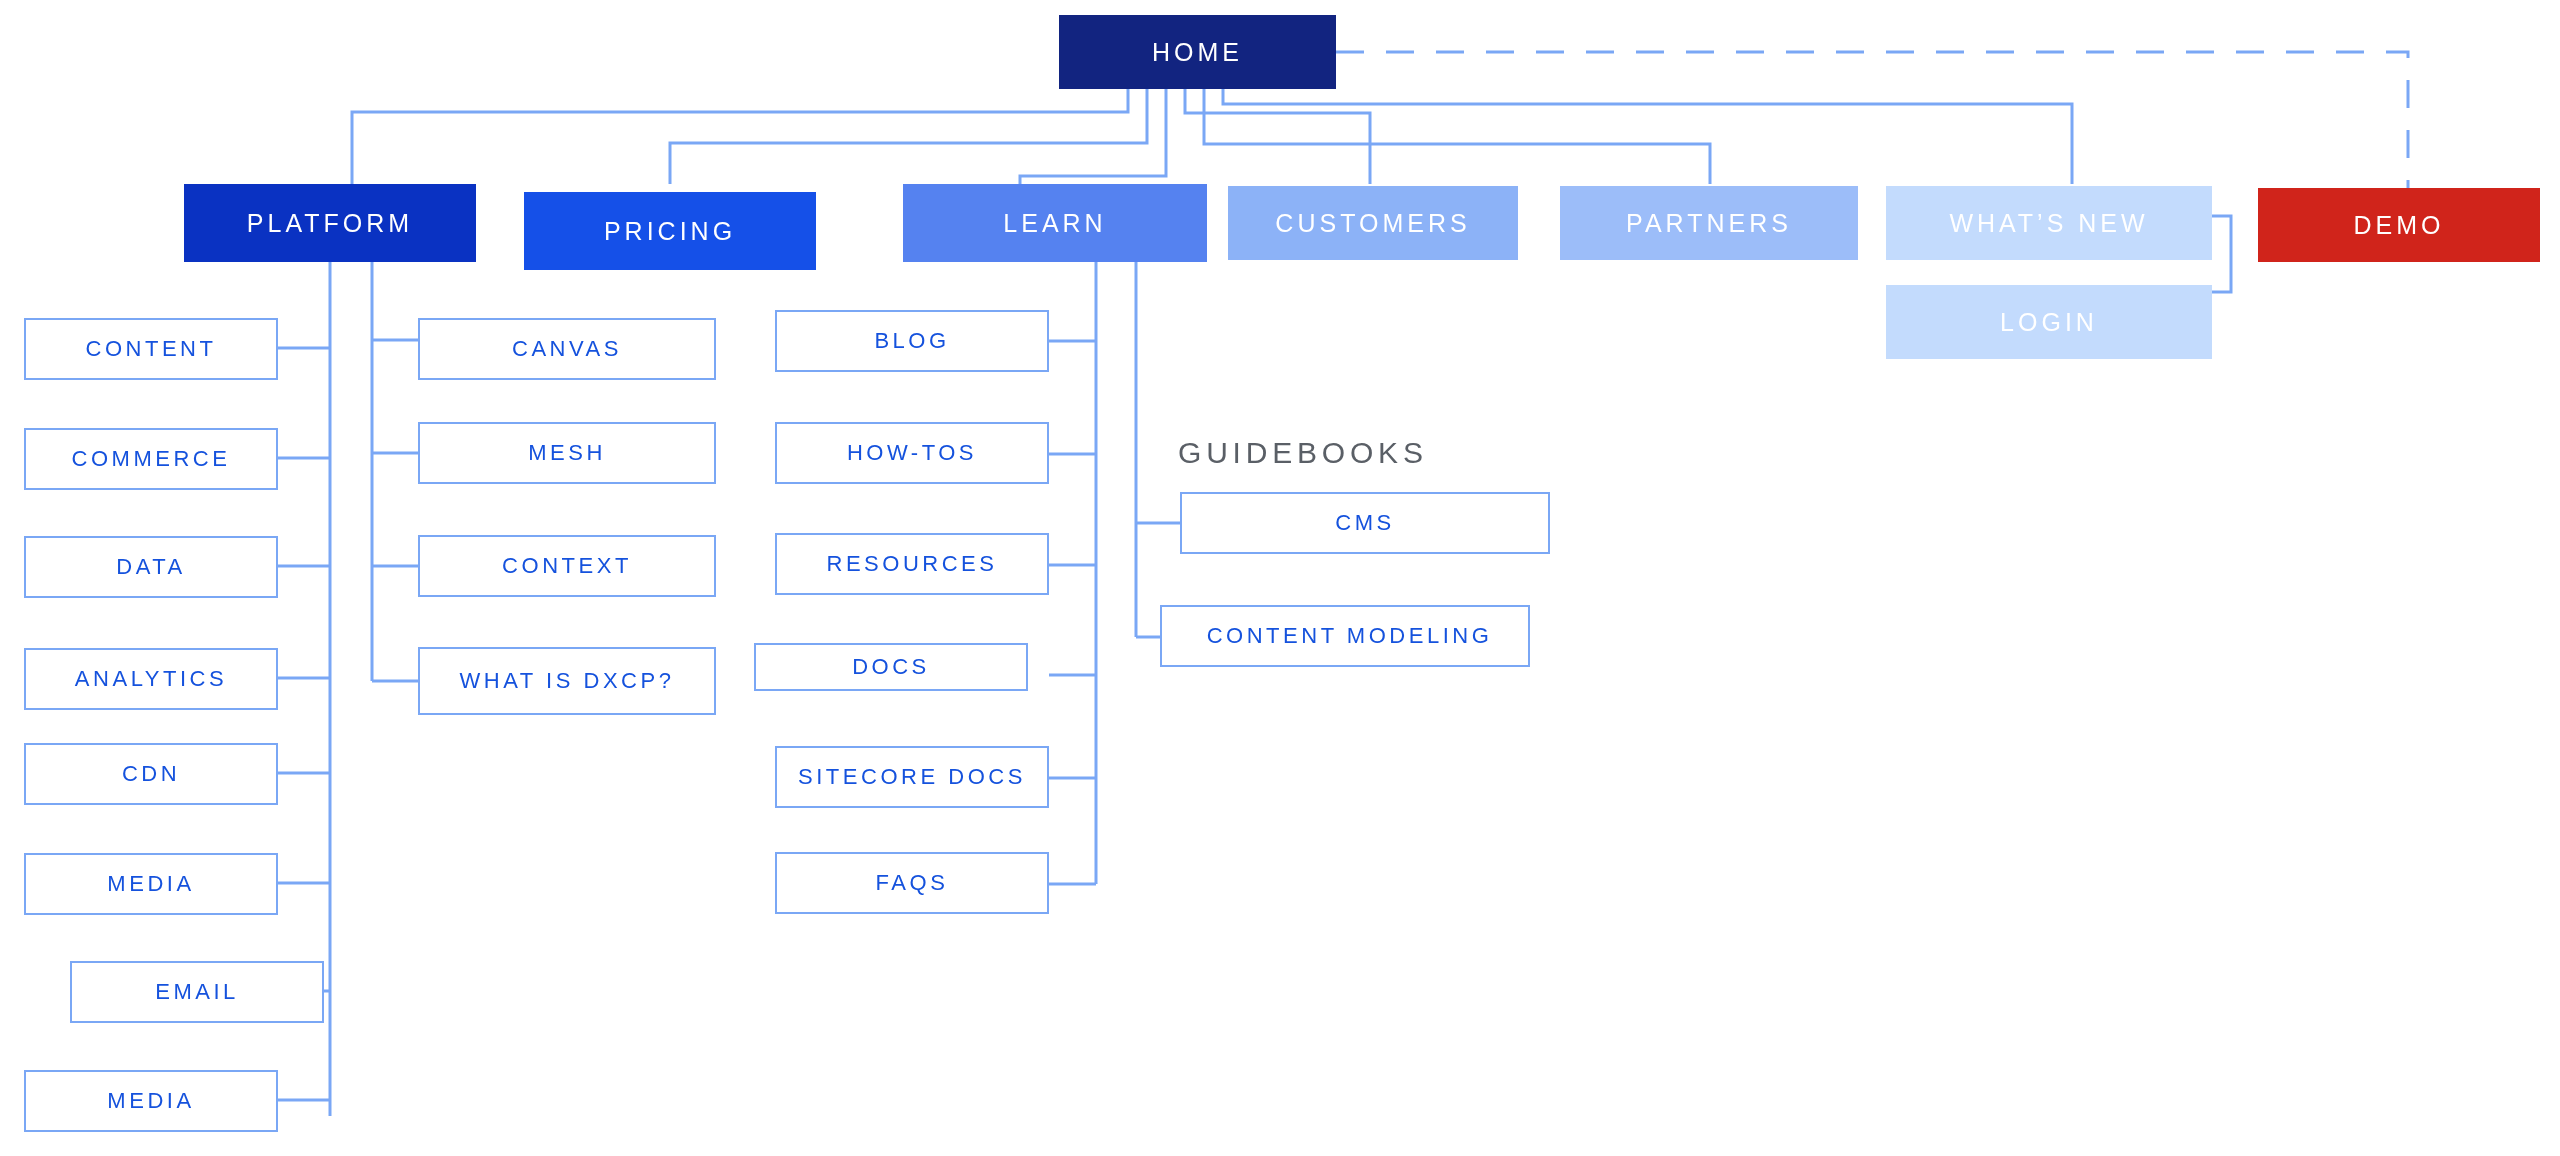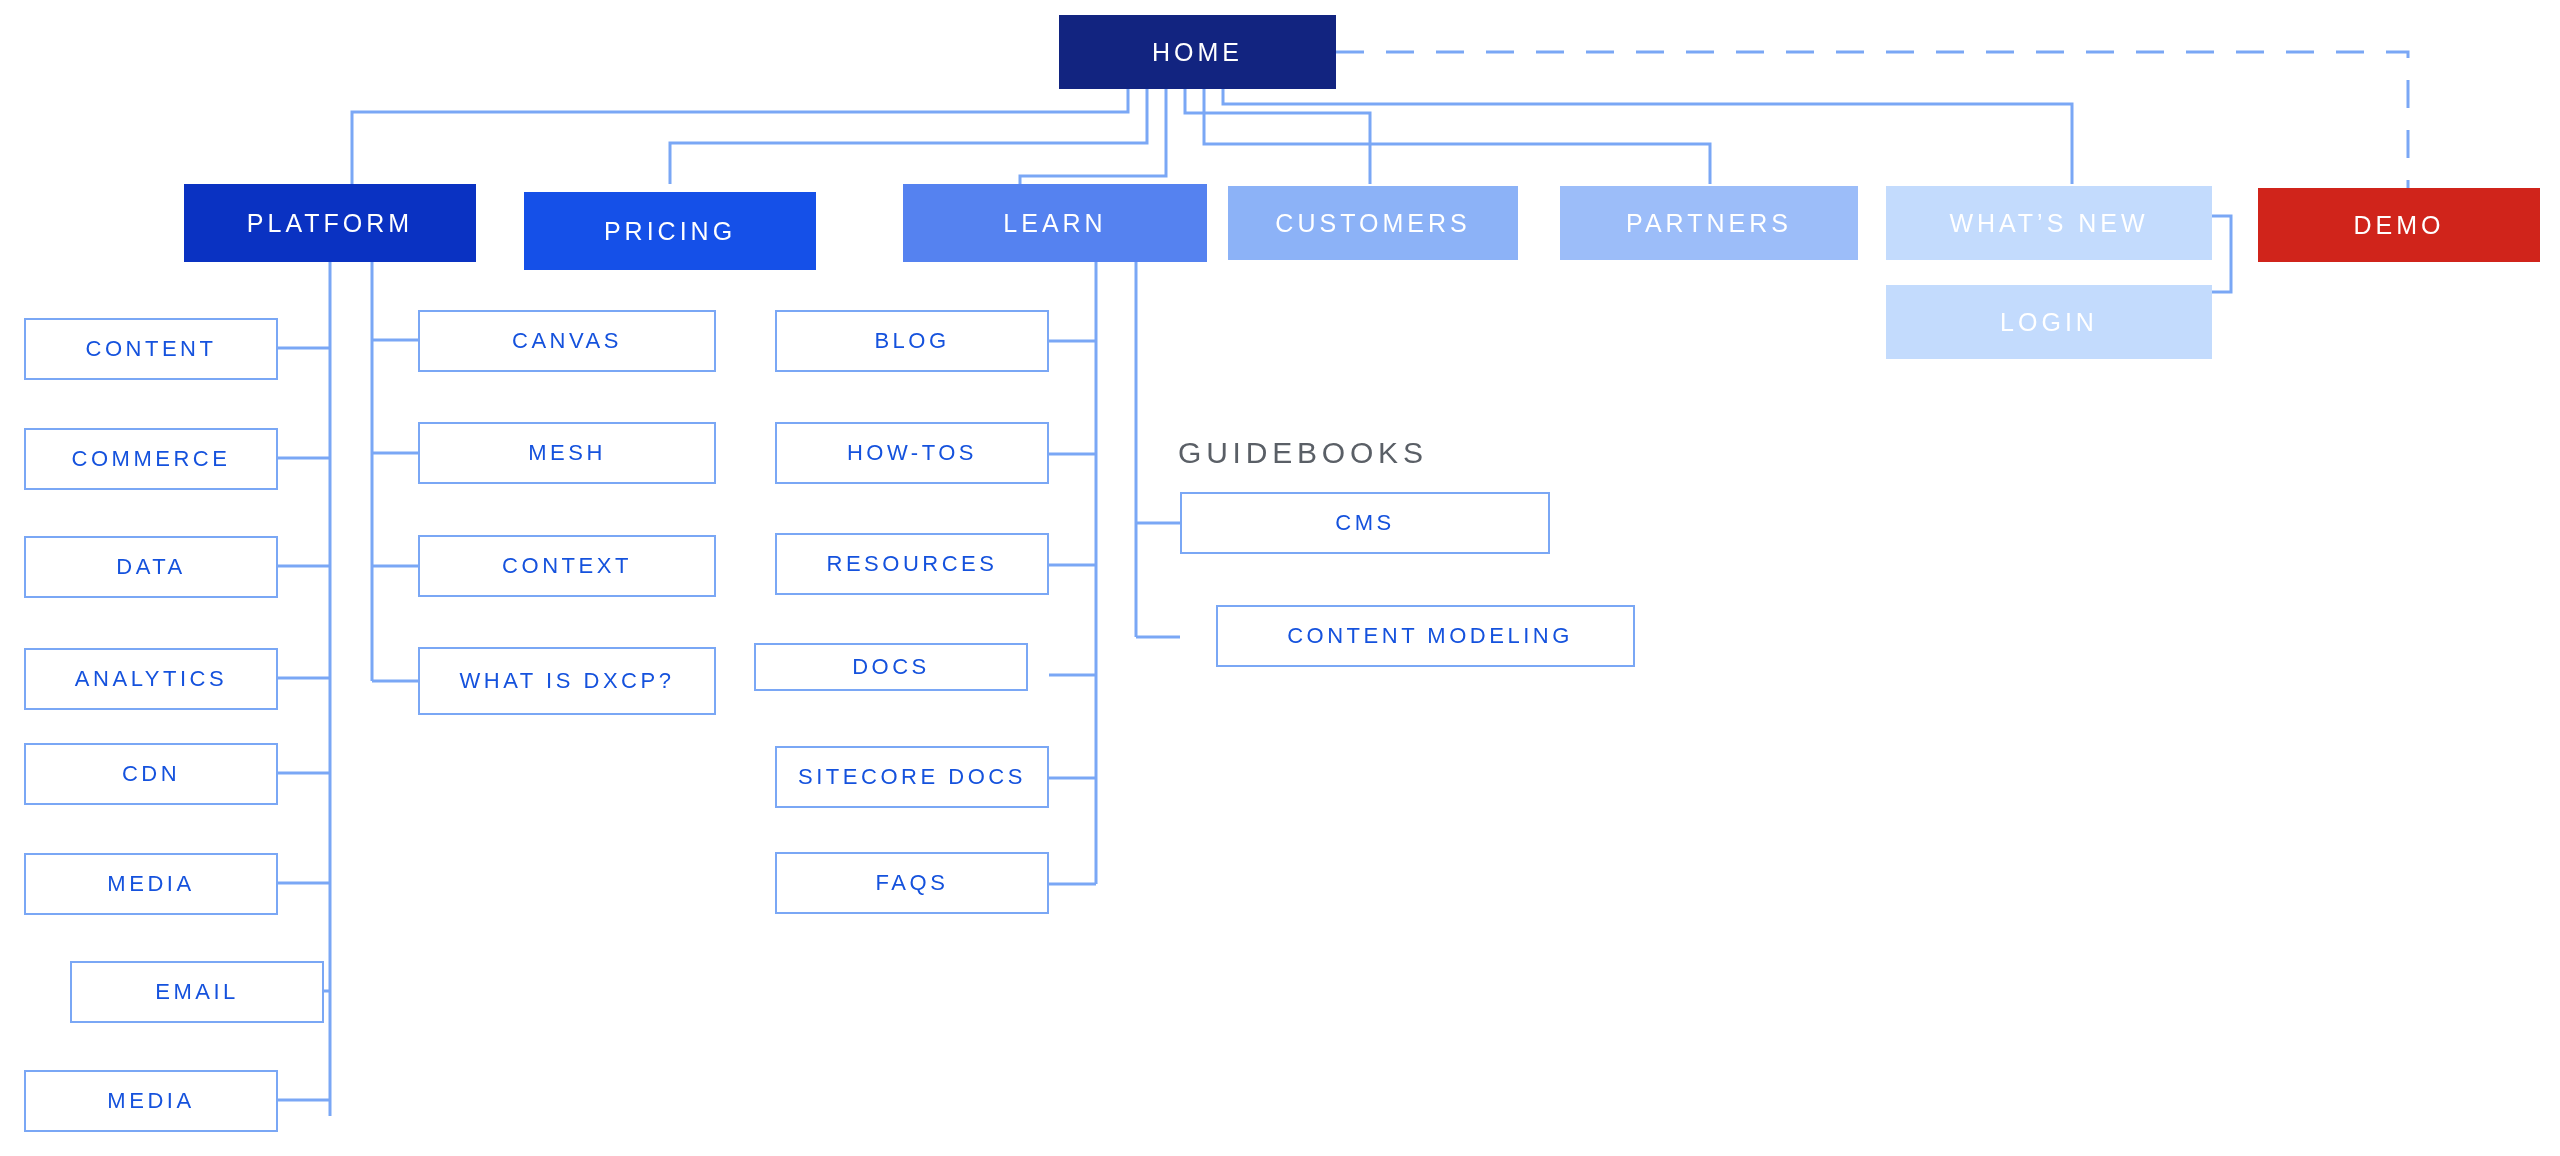--- a/index.html
+++ b/index.html
@@ -157,21 +157,21 @@
   <div class="node outline" style="left:24px; top:853px; width:254px; height:62px;">
     <span>MEDIA</span>
   </div>
   <div class="node outline" style="left:24px; top:961px; width:254px; height:62px;margin-left:46px;">
     <span>EMAIL</span>
   </div>
   <div class="node outline" style="left:24px; top:1070px; width:254px; height:62px;">
     <span>MEDIA</span>
   </div>
 
-  <div class="node outline" style="left:418px; top:310px; width:298px; height:62px;">
+  <div class="node outline" style="left:418px; top:318px; width:298px; height:62px;">
     <span>CANVAS</span>
   </div>
   <div class="node outline" style="left:418px; top:422px; width:298px; height:62px;">
     <span>MESH</span>
   </div>
   <div class="node outline" style="left:418px; top:535px; width:298px; height:62px;">
     <span>CONTEXT</span>
   </div>
   <div class="node outline" style="left:418px; top:647px; width:298px; height:68px;">
     <span>WHAT IS DXCP?</span>
@@ -194,17 +194,17 @@
   </div>
   <div class="node outline" style="left:775px; top:852px; width:274px; height:62px;">
     <span>FAQS</span>
   </div>
 
   <div class="caption" style="left:1178px; top:436px;">GUIDEBOOKS</div>
 
   <div class="node outline" style="left:1180px; top:492px; width:370px; height:62px;">
     <span>CMS</span>
   </div>
-  <div class="node outline" style="left:1216px; top:605px; width:419px; height:62px;padding-left:9px;">
+  <div class="node outline" style="left:1160px; top:605px; width:370px; height:62px;padding-left:9px;">
     <span>CONTENT MODELING</span>
   </div>
 
 </div>
 
 </body></html>

